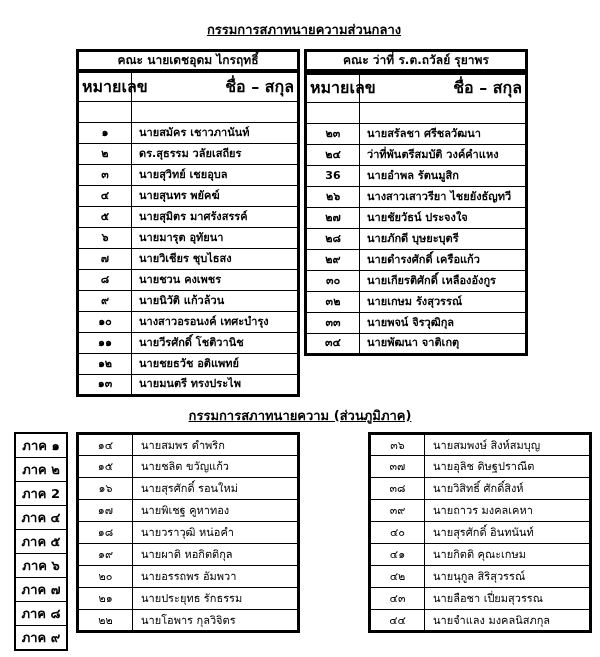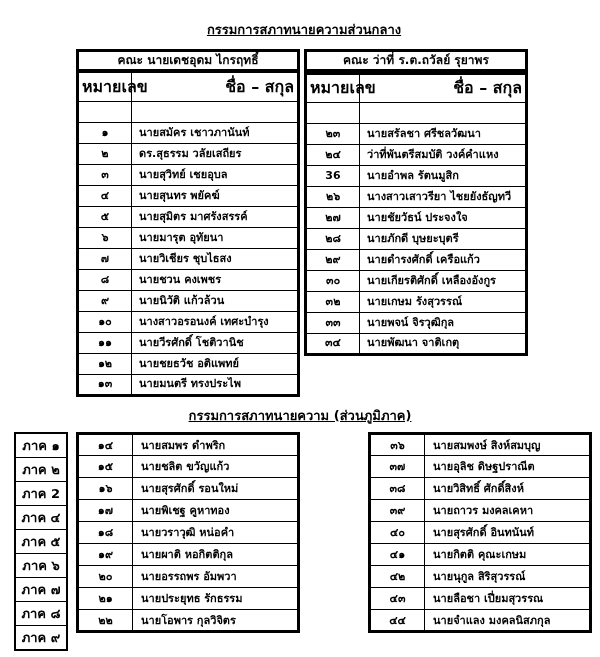--- a/index.html
+++ b/index.html
@@ -132,21 +132,21 @@
   table.regional-people {
     border-collapse: collapse;
     table-layout: fixed;
     width: 100%;
     border: 3px solid #000;
     box-sizing: border-box;
   }
   table.regional-people td {
     border: 1px solid #000;
     font-size: 11px;
-    font-weight: bold;
+    font-weight: normal;
     height: 22px;
     vertical-align: middle;
     padding: 1px 3px;
     box-sizing: border-box;
     line-height: 1.2;
   }
   .rcol-num { width: 55px; text-align: center; }
   .rcol-name { text-align: left; padding-left: 8px !important; }
 
   .regional-block { width: 224px; box-sizing: border-box; }

